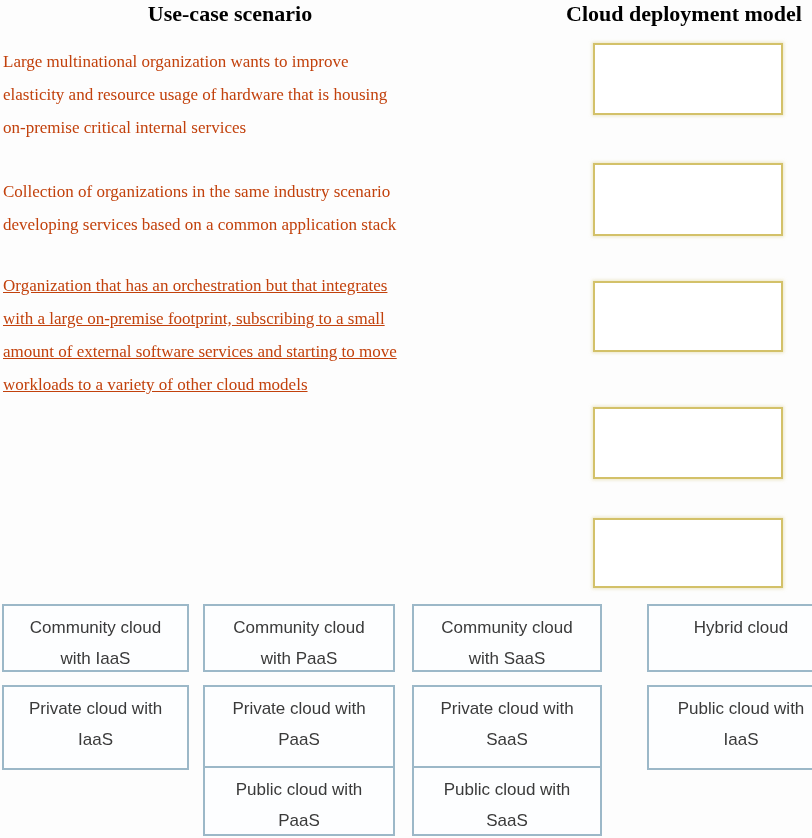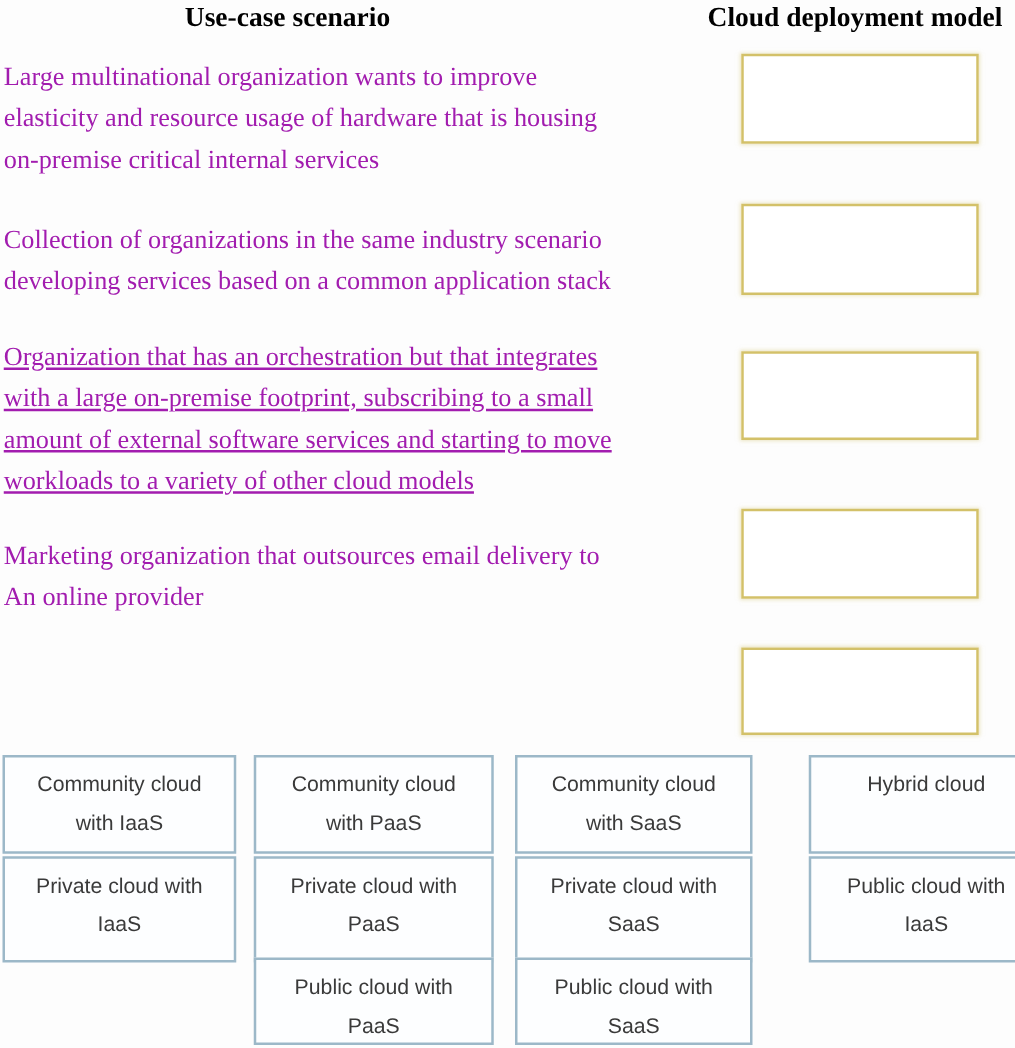--- a/index.html
+++ b/index.html
@@ -21,23 +21,23 @@
     text-align: center;
     white-space: nowrap;
   }
   #heading-left  { left: 0px;   top: 1px; width: 460px; }
   #heading-right { left: 556px; top: 1px; width: 256px; }
 
   .scenario {
     position: absolute;
     left: 3px;
     width: 575px;
-    font-size: 21px;
+    font-size: 17px;
     line-height: 33px;
-    color: #a21caf;
+    color: #c2410c;
   }
   .scenario .line { display: block; white-space: nowrap; }
   #scenario-1 { top: 45px; }
   #scenario-2 { top: 175px; }
   #scenario-3 { top: 269px; text-decoration: underline; }
   #scenario-4 { top: 428px; }
   #scenario-5 { top: 523px; }
 
   .dropbox {
     position: absolute;
@@ -63,21 +63,21 @@
     text-align: center;
     padding-top: 6px;
     line-height: 31px;
     cursor: pointer;
   }
   .option .line { display: block; white-space: nowrap; }
   .c0 { left: 2px;   width: 187px; }
   .c1 { left: 203px; width: 192px; }
   .c2 { left: 412px; width: 190px; }
   .c3 { left: 623px; width: 188px; margin-left: 24px; }
-  .r0 { top: 604px; height: 79px; }
+  .r0 { top: 604px; height: 68px; }
   .r1 { top: 685px; height: 85px; }
   .r2 { top: 766px; height: 70px; }
 </style>
 </head>
 <body>
 
 <div class="stage">
 
   <div id="heading-left" class="heading">Use-case scenario</div>
   <div id="heading-right" class="heading">Cloud deployment model</div>
@@ -93,24 +93,20 @@
     <span class="line">developing services based on a common application stack</span>
   </div>
 
   <div id="scenario-3" class="scenario">
     <span class="line">Organization that has an orchestration but that integrates</span>
     <span class="line">with a large on-premise footprint, subscribing to a small</span>
     <span class="line">amount of external software services and starting to move</span>
     <span class="line">workloads to a variety of other cloud models</span>
   </div>
 
-  <div id="scenario-4" class="scenario">
-    <span class="line">Marketing organization that outsources email delivery to</span>
-    <span class="line">An online provider</span>
-  </div>
 
 
   <div id="dropbox-1" class="dropbox"></div>
   <div id="dropbox-2" class="dropbox"></div>
   <div id="dropbox-3" class="dropbox"></div>
   <div id="dropbox-4" class="dropbox"></div>
   <div id="dropbox-5" class="dropbox"></div>
 
   <div class="option c0 r0">
     <span class="line">Community cloud</span>

